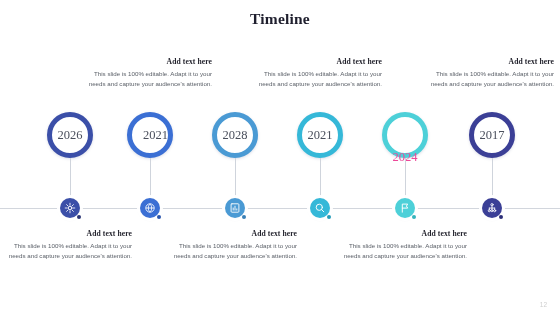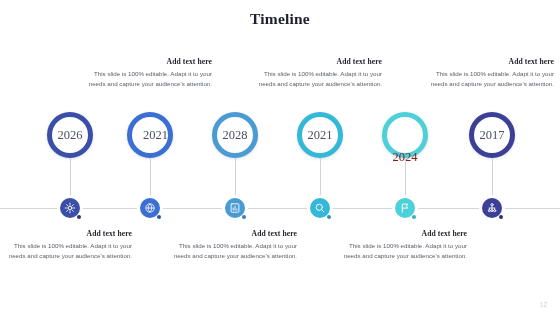--- a/index.html
+++ b/index.html
@@ -233,21 +233,21 @@
       <span class="dot" style="background:#259cba;"></span>
     </div>
   </div>
 
   <div class="milestone" style="left:405px;">
     <div class="text-block below">
       <div class="tb-heading">Add text here</div>
       <div class="tb-body">This slide is 100% editable. Adapt it to your needs and capture your audience's attention.</div>
     </div>
     <div class="year-ring" style="border-color:#4dd0d8;">
-      <span class="year-label" style="color:#7f1d1d;margin-top:44px;">2024</span>
+      <span class="year-label" style="color:#ec4899;margin-top:44px;">2024</span>
     </div>
     <div class="connector"></div>
     <div class="icon-badge" style="background:#4dd0d8;">
       <svg viewBox="0 0 24 24" fill="none" stroke="#ffffff" stroke-width="1.9" stroke-linecap="round" stroke-linejoin="round">
         <path d="M6.6 20.4V4.2h10.8l-2.6 4 2.6 4H6.6"></path>
       </svg>
       <span class="dot" style="background:#36b4bc;"></span>
     </div>
   </div>
 

